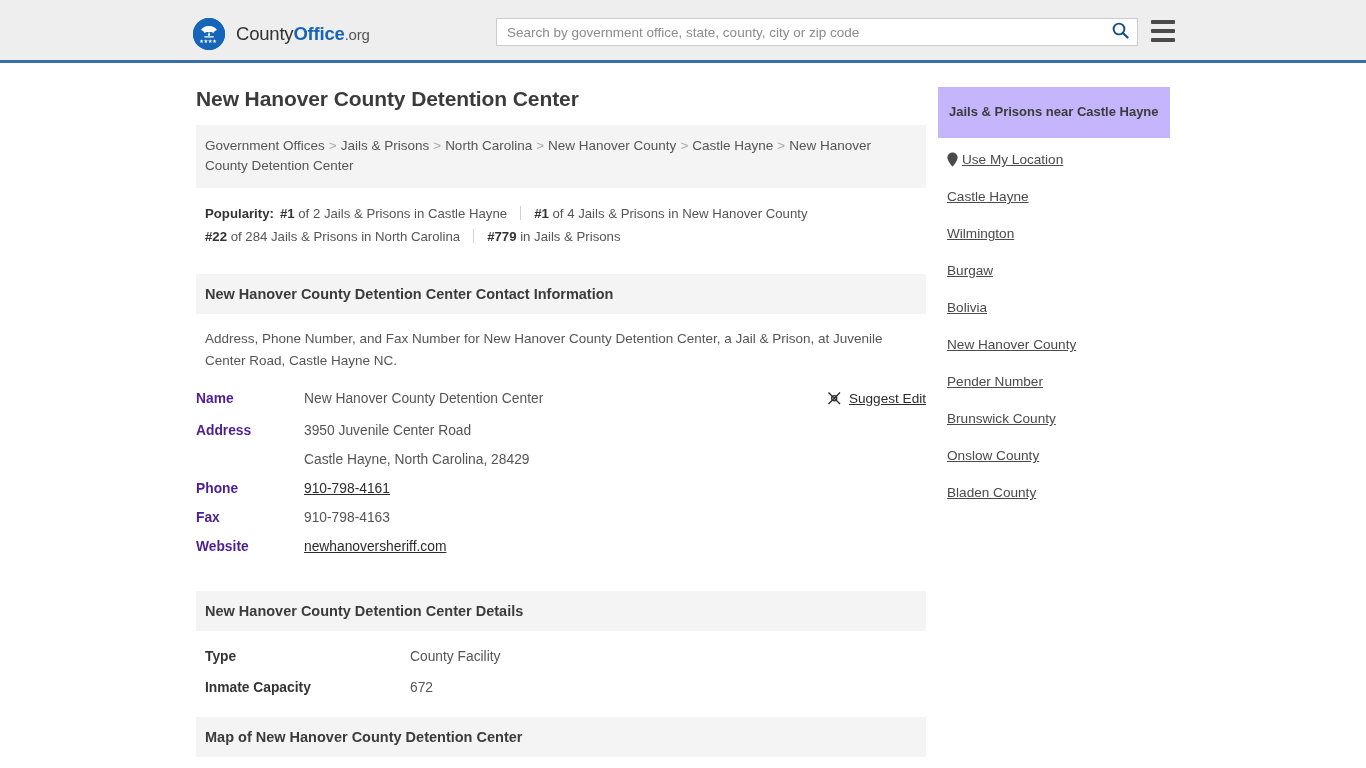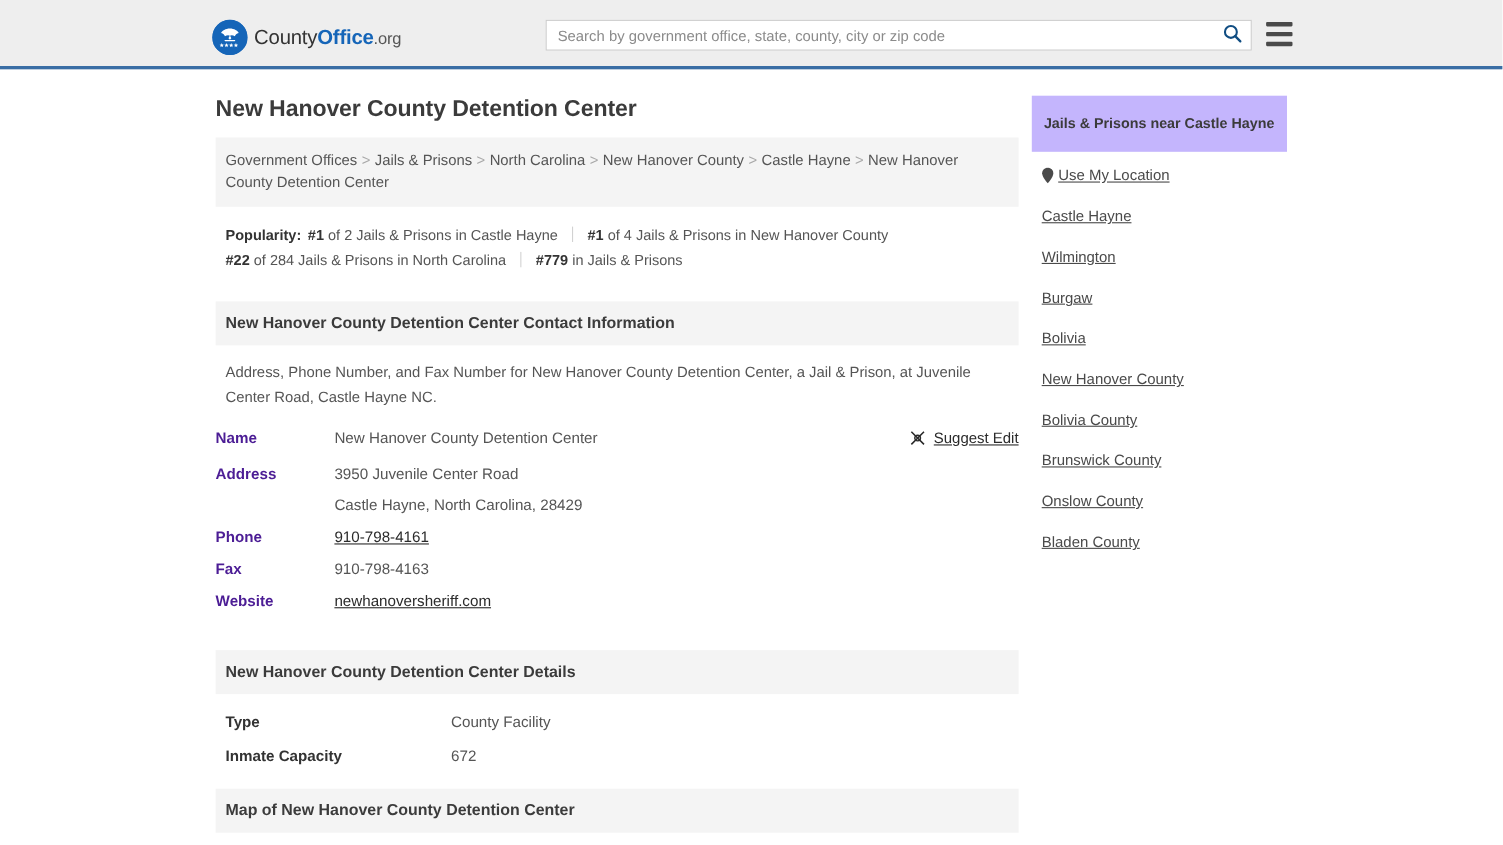--- a/index.html
+++ b/index.html
@@ -13,21 +13,21 @@
   
   .header {
     height: 63px;
     background: #eeeeee;
     border-bottom: 3px solid #3a6ea5;
     position: relative;
   }
   .logo {
     position: absolute;
     left: 193px; top: 18px;
-    display: flex; align-items: center; gap: 6px;
+    display: flex; align-items: center; gap: 11px;
     text-decoration: none;
   }
   .logo-mark {
     width: 32px; height: 32px; border-radius: 50%;
     background: #1565b8;
     position: relative;
     display: block;
     flex: 0 0 32px;
   }
   .logo-mark svg { display: block; }
@@ -354,21 +354,21 @@
       <div class="side-item">
         <a href="#">Burgaw</a>
       </div>
       <div class="side-item">
         <a href="#">Bolivia</a>
       </div>
       <div class="side-item">
         <a href="#">New Hanover County</a>
       </div>
       <div class="side-item">
-        <a href="#">Bolivia County</a>
+        <a href="#">Pender Number</a>
       </div>
       <div class="side-item">
         <a href="#">Brunswick County</a>
       </div>
       <div class="side-item">
         <a href="#">Onslow County</a>
       </div>
       <div class="side-item">
         <a href="#">Bladen County</a>
       </div>

